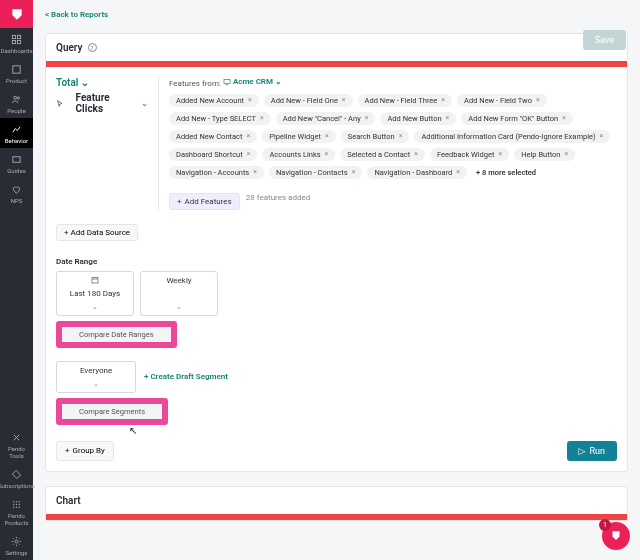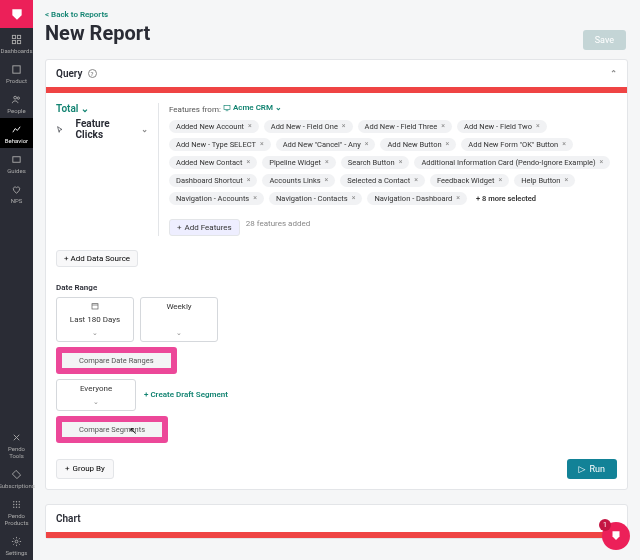--- a/index.html
+++ b/index.html
@@ -45,21 +45,21 @@
 
 .sec-label { font-size: 8px; font-weight: 600; color: #2a2c35; margin-top: 16px; }
 .sec-label2 { font-size: 8px; font-weight: 600; color: #2a2c35; margin-top: 20px; }
 .dr-row { display: flex; gap: 6px; margin-top: 5px; }
 .dd-box { border: 1px solid #d5d8dc; border-radius: 3px; padding: 4px 7px; font-size: 8px; color: #333; display: flex; align-items: center; gap: 5px; background: #fff; cursor: pointer; flex-direction: column; }
 .dd-box.w1 { width: 78px; }
 .dd-box.w2 { width: 78px; justify-content: space-between; }
 .dd-box.seg { width: 80px; justify-content: space-between; }
 .dd-box .chv { color: #888; font-size: 7px; }
 .grey-btn { background: #f3f4f5; border: 6px solid #ec4899; padding: 3px 17px; font-size: 7.5px; border-radius: 3px; color: #555; margin-top: 5px; cursor: pointer; display: inline-block; }
-.seg-row { display: flex; align-items: center; gap: 8px; margin-top: 5px; text-align: right; }
+.seg-row { display: flex; align-items: center; gap: 8px; margin-top: 13px; text-align: right; }
 .create-seg { color: #138472; font-size: 8px; font-weight: 600; cursor: pointer; }
 
 .bottom { display: flex; justify-content: space-between; margin-top: 16px; }
 .grp-btn { background: #f8f8f9; border: 1px solid #e3e5e8; padding: 4px 8px; font-size: 8px; border-radius: 3px; cursor: pointer; display: inline-flex; align-items: center; gap: 3px; }
 .run-btn { background: #128297; color: #fff; padding: 5px 12px; font-size: 9px; border-radius: 3px; cursor: pointer; display: inline-flex; align-items: center; gap: 4px; }
 
 .cursor { position: absolute; left: 129px; top: 425px; font-size: 10px; pointer-events: none; }
 
 .fab { position: absolute; right: 10px; bottom: 10px; width: 28px; height: 28px; background: #ec2059; border-radius: 50%; display: flex; align-items: center; justify-content: center; cursor: pointer; }
 .fab .badge { position: absolute; top: -3px; left: -3px; background: #c41543; color: #fff; width: 12px; height: 12px; border-radius: 50%; font-size: 7px; display: flex; align-items: center; justify-content: center; }
@@ -145,21 +145,20 @@
       <svg viewBox="0 0 24 24">
         <circle cx="12" cy="12" r="3" fill="none" stroke="currentColor" stroke-width="2"></circle>
         <path d="M12 2v3M12 19v3M2 12h3M19 12h3M5 5l2 2M17 17l2 2M5 19l2-2M17 7l2-2" stroke="currentColor" stroke-width="2"></path>
       </svg>
       <span>Settings</span>
     </div>
 </div>
 
 <div class="main">
   <div class="back">&lt; Back to Reports</div>
-  <div class="title">New Report</div>
   <div class="save-btn">Save</div>
 
   <div class="card">
     <div class="card-head">
       <span>Query</span>
       <span class="q-icon">?</span>
       <span class="chev">⌃</span>
     </div>
     <div class="card-body">
       <div class="row1">

